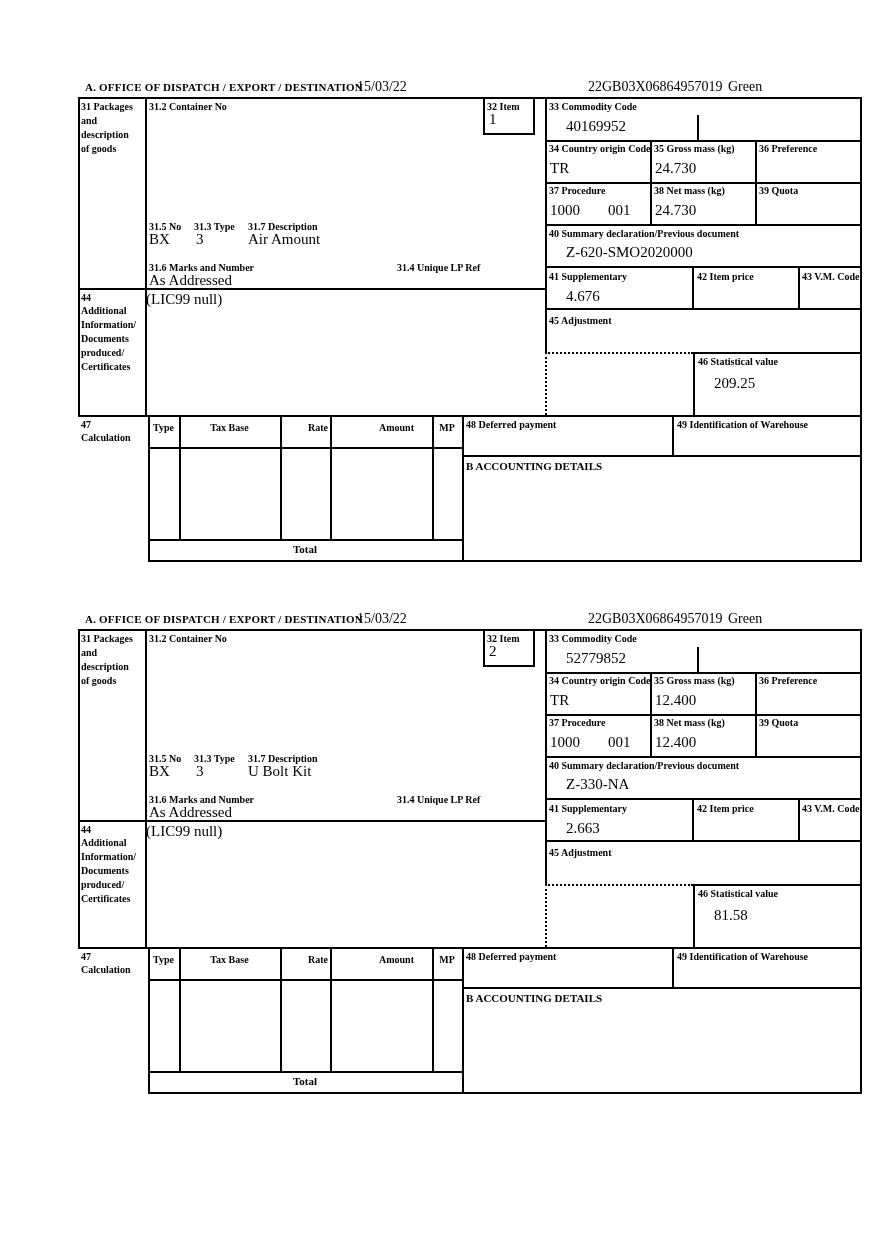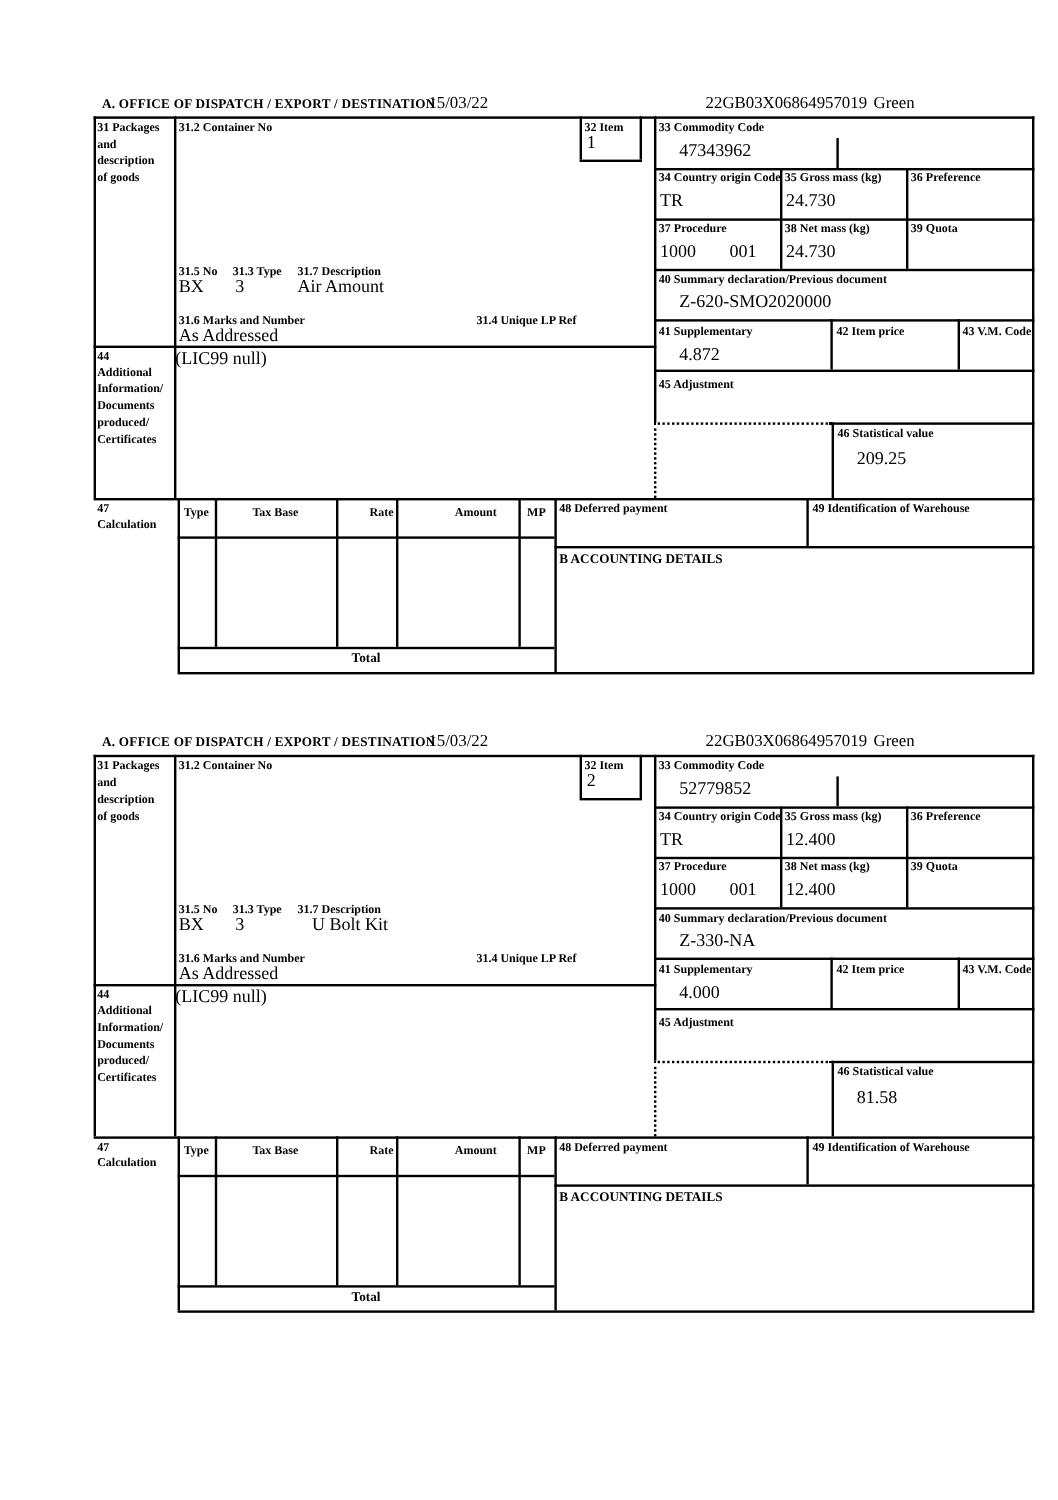--- a/index.html
+++ b/index.html
@@ -72,21 +72,21 @@
   <div class="lbl" style="left:81px;top:40px;">and</div>
   <div class="lbl" style="left:81px;top:54px;">description</div>
   <div class="lbl" style="left:81px;top:68px;">of goods</div>
 
   <div class="lbl" style="left:149px;top:26px;">31.2 Container No</div>
 
   <div class="lbl" style="left:487px;top:26px;">32 Item</div>
   <div class="val" style="left:489px;top:36px;">1</div>
 
   <div class="lbl" style="left:549px;top:26px;">33 Commodity Code</div>
-  <div class="val" style="left:566px;top:43px;">47343962</div>
+  <div class="val" style="left:566px;top:43px;">40169952</div>
 
   <div class="lbl" style="left:549px;top:68px;">34 Country origin Code</div>
   <div class="val" style="left:550px;top:85px;">TR</div>
   <div class="lbl" style="left:654px;top:68px;">35 Gross mass (kg)</div>
   <div class="val" style="left:655px;top:85px;">24.730</div>
   <div class="lbl" style="left:759px;top:68px;">36 Preference</div>
 
   <div class="lbl" style="left:549px;top:110px;">37 Procedure</div>
   <div class="val" style="left:550px;top:127px;">1000</div>
   <div class="val" style="left:608px;top:127px;">001</div>
@@ -102,21 +102,21 @@
   <div class="val" style="left:248px;top:156px;">Air Amount</div>
 
   <div class="lbl" style="left:549px;top:153px;">40 Summary declaration/Previous document</div>
   <div class="val" style="left:566px;top:169px;">Z-620-SMO2020000</div>
 
   <div class="lbl" style="left:149px;top:187px;">31.6 Marks and Number</div>
   <div class="lbl" style="left:397px;top:187px;">31.4 Unique LP Ref</div>
   <div class="val" style="left:149px;top:197px;">As Addressed</div>
 
   <div class="lbl" style="left:549px;top:196px;">41 Supplementary</div>
-  <div class="val" style="left:566px;top:213px;">4.872</div>
+  <div class="val" style="left:566px;top:213px;">4.676</div>
   <div class="lbl" style="left:697px;top:196px;">42 Item price</div>
   <div class="lbl" style="left:802px;top:196px;">43 V.M. Code</div>
 
   <div class="lbl" style="left:81px;top:217px;">44</div>
   <div class="lbl" style="left:81px;top:230px;">Additional</div>
   <div class="lbl" style="left:81px;top:244px;">Information/</div>
   <div class="lbl" style="left:81px;top:258px;">Documents</div>
   <div class="lbl" style="left:81px;top:272px;">produced/</div>
   <div class="lbl" style="left:81px;top:286px;">Certificates</div>
   <div class="val" style="left:146px;top:216px;">(LIC99 null)</div>
@@ -209,31 +209,31 @@
   <div class="val" style="left:608px;top:127px;">001</div>
   <div class="lbl" style="left:654px;top:110px;">38 Net mass (kg)</div>
   <div class="val" style="left:655px;top:127px;">12.400</div>
   <div class="lbl" style="left:759px;top:110px;">39 Quota</div>
 
   <div class="lbl" style="left:149px;top:146px;">31.5 No</div>
   <div class="lbl" style="left:194px;top:146px;">31.3 Type</div>
   <div class="lbl" style="left:248px;top:146px;">31.7 Description</div>
   <div class="val" style="left:149px;top:156px;">BX</div>
   <div class="val" style="left:196px;top:156px;">3</div>
-  <div class="val" style="left:248px;top:156px;margin-left:12px;">U Bolt Kit</div>
+  <div class="val" style="left:248px;top:156px;">U Bolt Kit</div>
 
   <div class="lbl" style="left:549px;top:153px;">40 Summary declaration/Previous document</div>
   <div class="val" style="left:566px;top:169px;">Z-330-NA</div>
 
   <div class="lbl" style="left:149px;top:187px;">31.6 Marks and Number</div>
   <div class="lbl" style="left:397px;top:187px;">31.4 Unique LP Ref</div>
   <div class="val" style="left:149px;top:197px;">As Addressed</div>
 
   <div class="lbl" style="left:549px;top:196px;">41 Supplementary</div>
-  <div class="val" style="left:566px;top:213px;">4.000</div>
+  <div class="val" style="left:566px;top:213px;">2.663</div>
   <div class="lbl" style="left:697px;top:196px;">42 Item price</div>
   <div class="lbl" style="left:802px;top:196px;">43 V.M. Code</div>
 
   <div class="lbl" style="left:81px;top:217px;">44</div>
   <div class="lbl" style="left:81px;top:230px;">Additional</div>
   <div class="lbl" style="left:81px;top:244px;">Information/</div>
   <div class="lbl" style="left:81px;top:258px;">Documents</div>
   <div class="lbl" style="left:81px;top:272px;">produced/</div>
   <div class="lbl" style="left:81px;top:286px;">Certificates</div>
   <div class="val" style="left:146px;top:216px;">(LIC99 null)</div>

